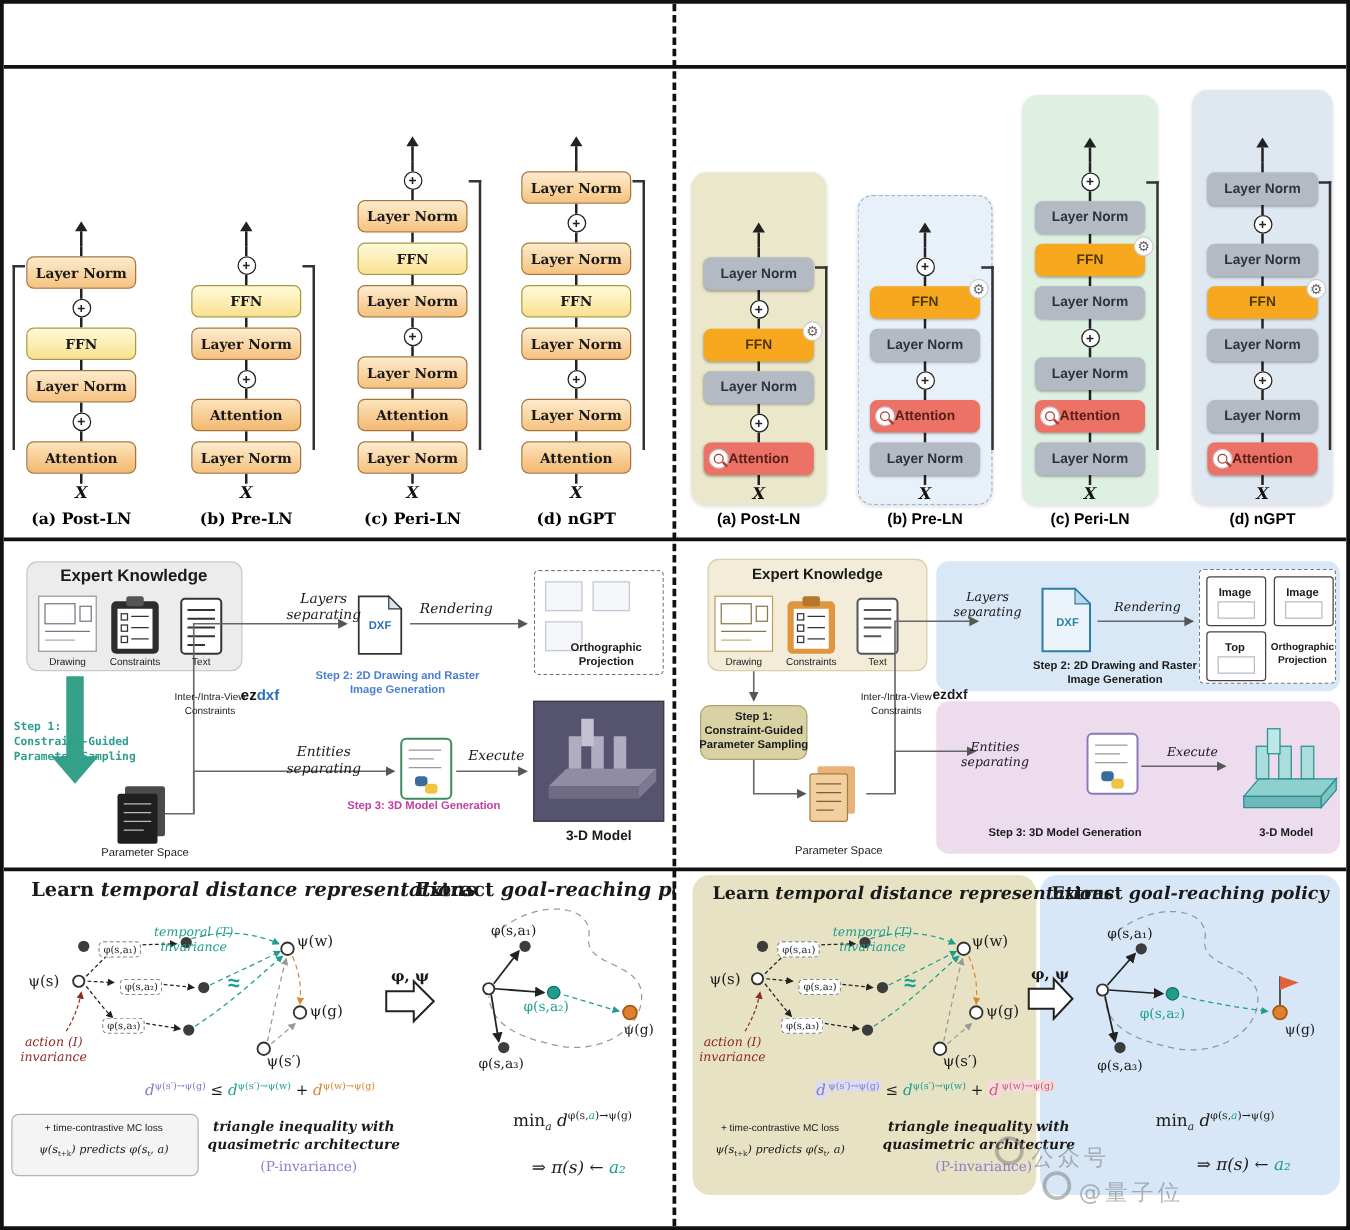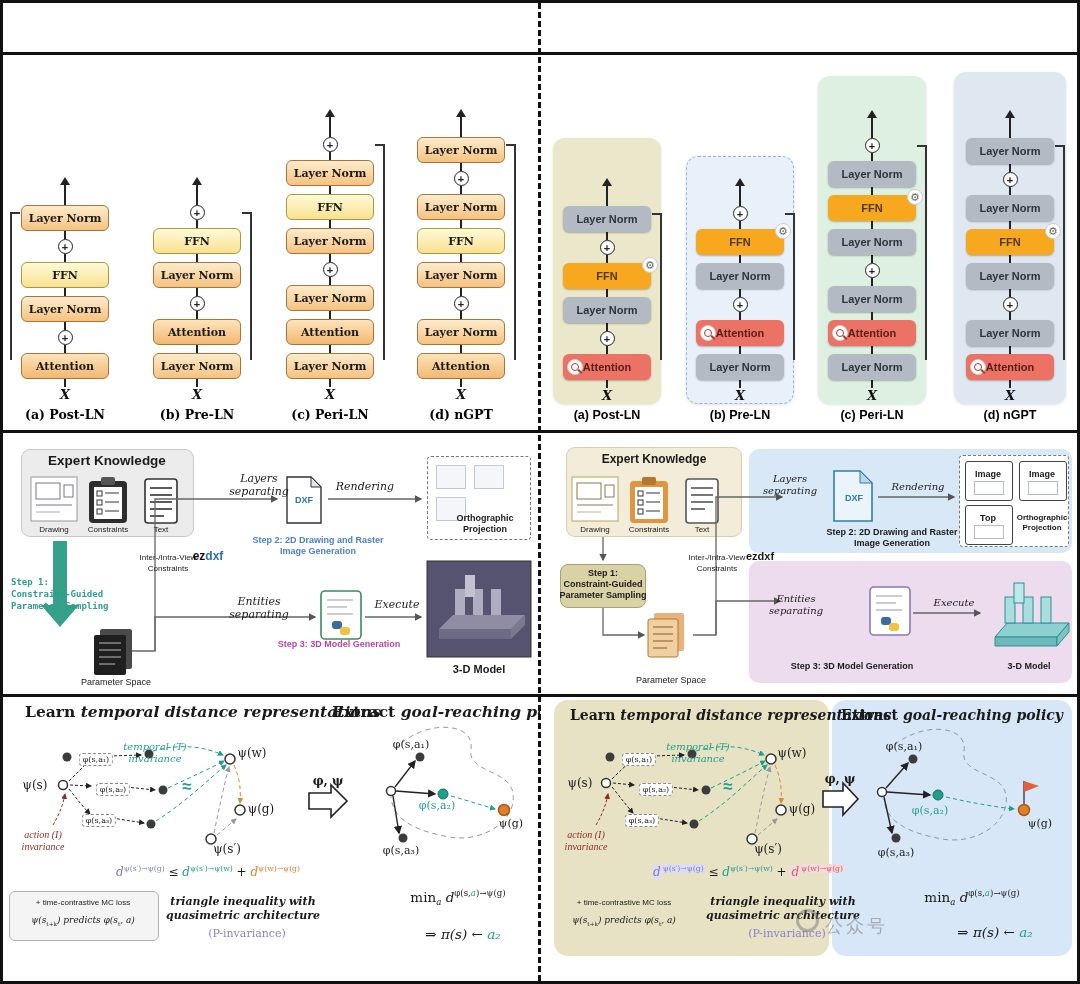--- a/index.html
+++ b/index.html
@@ -48,21 +48,21 @@
   
   .lbl{position:absolute;z-index:5;white-space:nowrap;color:#1a1a1a;font-size:10px;line-height:1.15;}
   .ctr{transform:translateX(-50%);text-align:center;}
   .serif{font-family:"DejaVu Serif",serif;}
   .b{font-weight:bold;}
   .it{font-style:italic;}
   .s8{font-size:8px;} .s9{font-size:9px;} .s10{font-size:10px;} .s11{font-size:11px;}
   .s12{font-size:12px;} .s13{font-size:13.5px;} .s14{font-size:14px;} .s15{font-size:15.5px;} .s16{font-size:17px;}
   .bl{color:#2a6fb8;} .k{color:#111;}
   .blue{color:#4a7fd0;} .teal{color:#1f9e8e;} .teald{color:#2e7fa8;} .orange{color:#d9832e;}
-  .magenta{color:#c13f9e;} .purple{color:#8a7fd0;} .lavt{color:#7d7dc2;} .darkred{color:#8f2b22;font-family:Liberation Serif, serif;} .rose{color:#c4616c;}
+  .magenta{color:#c13f9e;} .purple{color:#8a7fd0;} .lavt{color:#7d7dc2;} .darkred{color:#8f2b22;} .rose{color:#c4616c;}
   .step1{font-family:"DejaVu Sans Mono",monospace;color:#2f9e8f;font-weight:bold;}
   .lbl sup,.lbl sub{font-size:64%;}
   .chip{border:1px dashed #888;border-radius:4px;background:#fff;padding:0 3px;font-size:8px;font-family:"DejaVu Serif",serif;line-height:1.4;}
   .chipL{background:#dddcf5;border-radius:3px;padding:0 1px;}
   .chipR{background:#f7d9de;border-radius:3px;padding:0 1px;}
   .wm{font-size:18px;font-weight:normal;color:rgba(120,120,120,.55);letter-spacing:3px;z-index:40;font-family:"DejaVu Sans",sans-serif;}
   .wm::before{content:"";display:inline-block;width:17px;height:17px;border:3px solid rgba(120,120,120,.5);border-radius:50%;margin-right:6px;}
 
   
   .xpanel{position:absolute;z-index:1;border-radius:9px;}
@@ -750,15 +750,16 @@
         <div class="lbl ctr b it s11 serif" style="left: 243px; top: 213px;">quasimetric architecture</div>
         <div class="lbl ctr s11 purple serif" style="left: 247px; top: 231px;">(P-invariance)</div>
         <div class="lbl ctr b s12 serif" style="left: 300px; top: 76px;">φ, ψ</div>
         <div class="lbl ctr s11 serif" style="left: 364px; top: 44px;">φ(s,a₁)</div>
         <div class="lbl ctr s11 serif teal" style="left: 390px; top: 108px;">φ(s,a₂)</div>
         <div class="lbl ctr s11 serif" style="left: 356px; top: 150px;">φ(s,a₃)</div>
         <div class="lbl ctr s11 serif" style="left: 500px; top: 121px;">ψ(g)</div>
         <div class="lbl ctr s13 serif" style="left: 432px; top: 192px;"><span>min</span><sub class="it">a</sub><span class="it"> d</span><sup>φ(s,</sup><sup class="it teal">a</sup><sup>)→ψ(g)</sup></div>
         <div class="lbl ctr s13 serif" style="left: 455px; top: 228px;"><span>⇒  </span><span class="it">π(s)</span><span> ← </span><span class="it teal">a₂</span></div>
         <div class="lbl wm" style="left: 256px; top: 212px;">公众号</div>
+        <div class="lbl wm" style="left: 294px; top: 240px;">@量子位</div>
       </div>
   </section>
 </div>
 
 </body></html>

